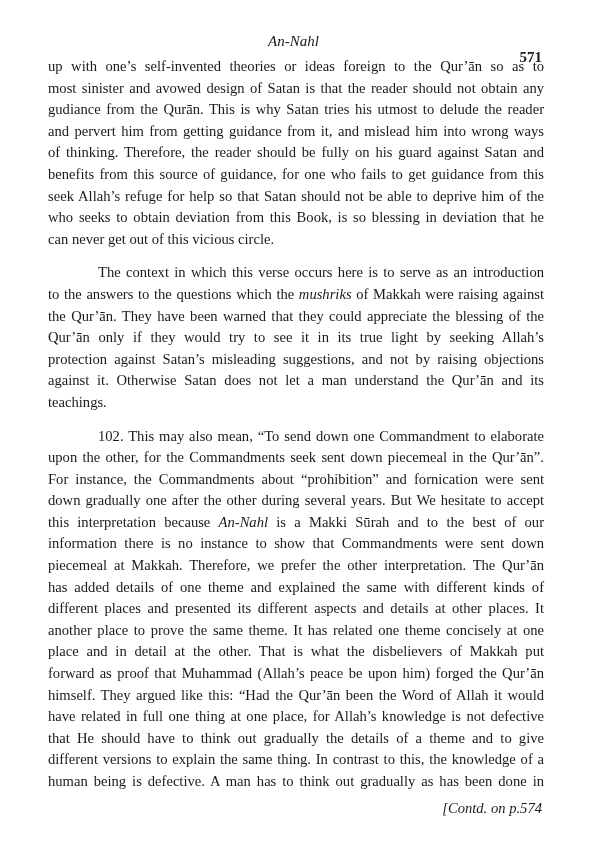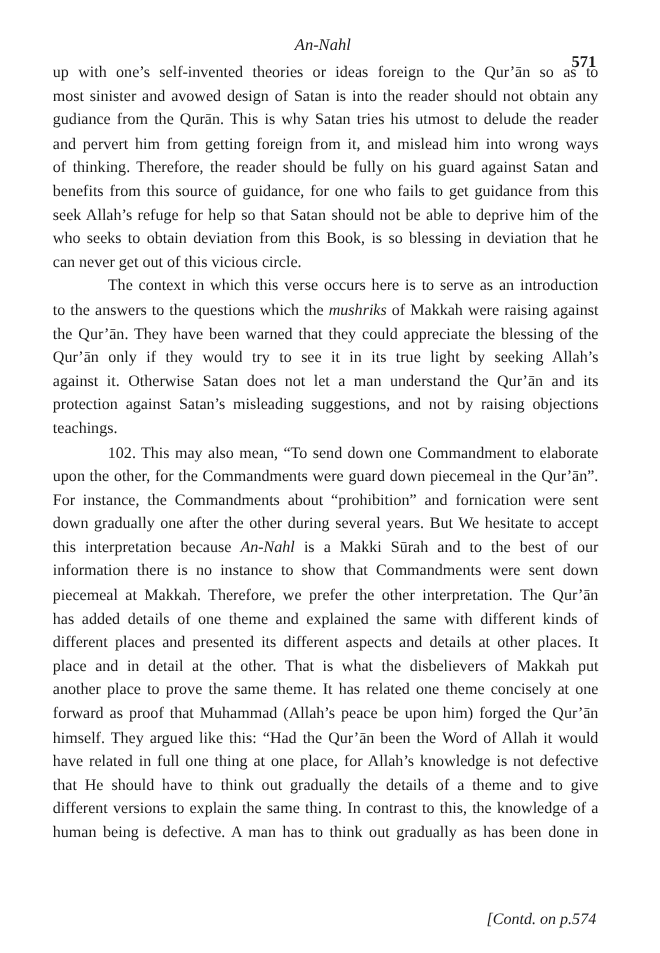--- a/index.html
+++ b/index.html
@@ -46,83 +46,83 @@
       left: 0;
       width: 496px;
       font-size: 14.6px;
       line-height: 21.6px;
     }
     .para {
       margin: 0;
       text-align: justify;
       text-align-last: left;
     }
-    .para + .para { }
+    .para + .para { margin-top: 12px; }
     .para.indent { text-indent: 50px; }
     .line {
       display: block;
       text-align: justify;
       text-align-last: justify;
       white-space: nowrap;
       overflow: visible;
     }
     .line.last { text-align-last: left; }
     .para.indent .line:first-child { padding-left: 50px; }
     .para.indent { text-indent: 0; }
     em { font-style: italic; }
     .contd {
       position: absolute;
       right: 2px;
-      top: 828px;
+      top: 800px;
       font-style: italic;
       font-size: 14.6px;
     }
   </style>
 </head>
 <body>
 
 <div class="page">
   <div class="running-head">
     <span class="running-title">An-Nahl</span>
     <span class="page-number">571</span>
   </div>
 
   <div class="body-text">
     <p class="para">
         <span class="line">up with one’s self-invented theories or ideas foreign to the Qur’ān so as to</span>
-        <span class="line">most sinister and avowed design of Satan is into the reader should not obtain any</span>
+        <span class="line">most sinister and avowed design of Satan is that the reader should not obtain any</span>
         <span class="line">gudiance from the Qurān. This is why Satan tries his utmost to delude the reader</span>
-        <span class="line">and pervert him from getting foreign from it, and mislead him into wrong ways</span>
+        <span class="line">and pervert him from getting guidance from it, and mislead him into wrong ways</span>
         <span class="line">of thinking. Therefore, the reader should be fully on his guard against Satan and</span>
         <span class="line">benefits from this source of guidance, for one who fails to get guidance from this</span>
         <span class="line">seek Allah’s refuge for help so that Satan should not be able to deprive him of the</span>
         <span class="line">who seeks to obtain deviation from this Book, is so blessing in deviation that he</span>
         <span class="line last">can never get out of this vicious circle.</span>
       </p>
     <p class="para indent">
         <span class="line">The context in which this verse occurs here is to serve as an introduction</span>
         <span class="line">to the answers to the questions which the <em>mushriks</em> of Makkah were raising against</span>
         <span class="line">the Qur’ān. They have been warned that they could appreciate the blessing of the</span>
         <span class="line">Qur’ān only if they would try to see it in its true light by seeking Allah’s</span>
+        <span class="line">protection against Satan’s misleading suggestions, and not by raising objections</span>
         <span class="line">against it. Otherwise Satan does not let a man understand the Qur’ān and its</span>
-        <span class="line">protection against Satan’s misleading suggestions, and not by raising objections</span>
         <span class="line last">teachings.</span>
       </p>
     <p class="para indent">
         <span class="line">102. This may also mean, “To send down one Commandment to elaborate</span>
-        <span class="line">upon the other, for the Commandments were guard down piecemeal in the Qur’ān”.</span>
+        <span class="line">upon the other, for the Commandments seek sent down piecemeal in the Qur’ān”.</span>
         <span class="line">For instance, the Commandments about “prohibition” and fornication were sent</span>
         <span class="line">down gradually one after the other during several years. But We hesitate to accept</span>
         <span class="line">this interpretation because <em>An-Nahl</em> is a Makki Sūrah and to the best of our</span>
         <span class="line">information there is no instance to show that Commandments were sent down</span>
         <span class="line">piecemeal at Makkah. Therefore, we prefer the other interpretation. The Qur’ān</span>
         <span class="line">has added details of one theme and explained the same with different kinds of</span>
         <span class="line">different places and presented its different aspects and details at other places. It</span>
+        <span class="line">another place to prove the same theme. It has related one theme concisely at one</span>
         <span class="line">place and in detail at the other. That is what the disbelievers of Makkah put</span>
-        <span class="line">another place to prove the same theme. It has related one theme concisely at one</span>
         <span class="line">forward as proof that Muhammad (Allah’s peace be upon him) forged the Qur’ān</span>
         <span class="line">himself. They argued like this: “Had the Qur’ān been the Word of Allah it would</span>
         <span class="line">have related in full one thing at one place, for Allah’s knowledge is not defective</span>
         <span class="line">that He should have to think out gradually the details of a theme and to give</span>
         <span class="line">different versions to explain the same thing. In contrast to this, the knowledge of a</span>
         <span class="line">human being is defective. A man has to think out gradually as has been done in</span>
       </p>
   </div>
 
   <div class="contd">[Contd. on p.574</div>

